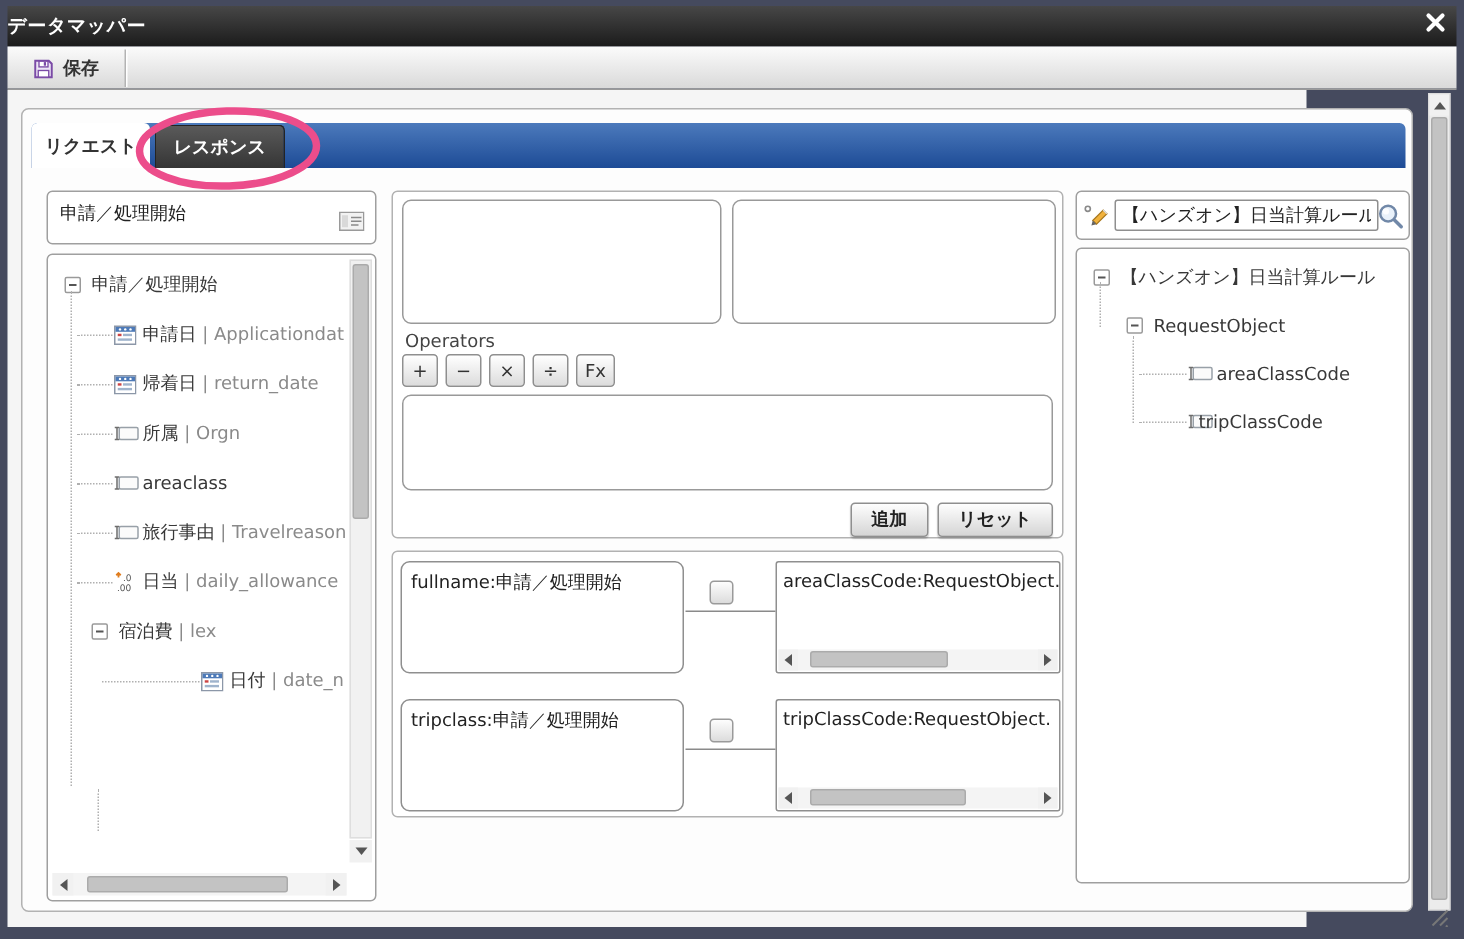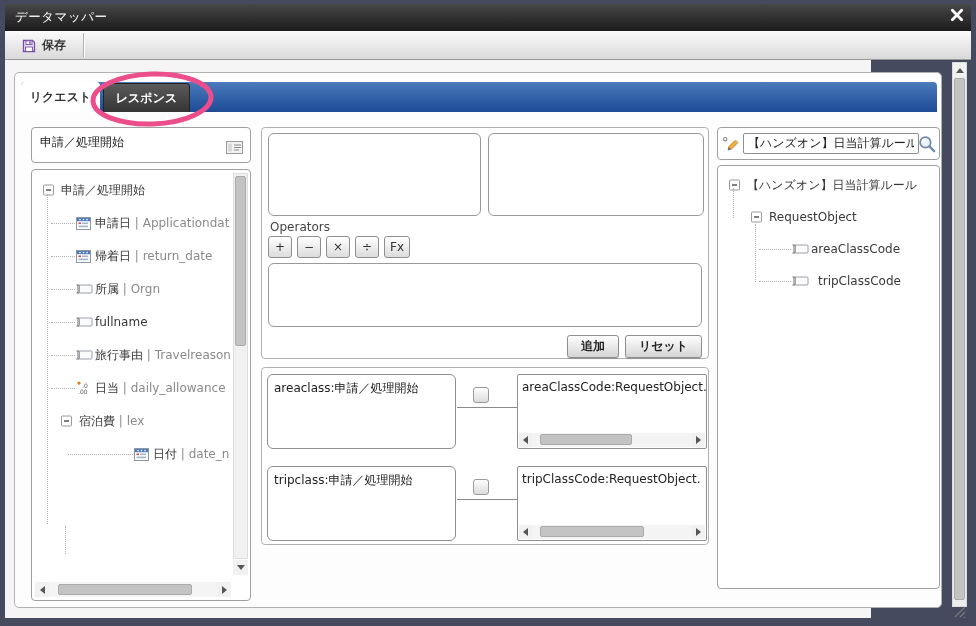--- a/index.html
+++ b/index.html
@@ -1,21 +1,21 @@
 <!DOCTYPE html>
 <html><head>
 <meta charset="utf-8">
 <style>
   html,body{margin:0;padding:0;background:#fff;}
   *{box-sizing:border-box;font-family:"DejaVu Sans","Liberation Sans",sans-serif;}
   .window{position:relative;width:976px;height:626px;background:#454a5e;overflow:hidden;}
   
   .titlebar{position:absolute;left:5px;top:4px;width:966px;height:27px;
     background:linear-gradient(#474747,#1b1b1b);display:flex;align-items:center;}
-  .titlebar .title{color:#fff;font-size:12.5px;font-weight:normal;padding-left:10px;letter-spacing:.5px;}
+  .titlebar .title{color:#fff;font-size:12.5px;font-weight:bold;padding-left:0;letter-spacing:.5px;}
   .closebtn{position:absolute;right:10px;top:7px;width:16px;height:14px;cursor:pointer;}
   
   .toolbar{position:absolute;left:5px;top:31px;width:966px;height:29px;
     background:linear-gradient(#fbfbfb,#d9d9d9);border-bottom:1px solid #9a9a9a;}
   .savebtn{position:absolute;left:6px;top:3px;height:23px;display:flex;align-items:center;gap:5px;
     padding:0 9px;font-size:12px;font-weight:bold;color:#333;background:transparent;border:1px solid transparent;border-radius:3px;}
   .tb-sep{position:absolute;left:78px;top:2px;height:25px;width:1px;background:#b3b3b3;box-shadow:1px 0 0 #fff;}
   
   .main{position:absolute;left:5px;top:60px;width:866px;height:558px;background:#f5f5f5;}
   .panel{position:absolute;left:9px;top:12px;width:928px;height:536px;background:#fdfdfd;
@@ -186,21 +186,21 @@
                   <path d="M0.5 2.5 h3 M2 2.5 v8 M0.5 10.5 h3" stroke="#6d6d6d" fill="none"></path>
                 </svg></span>
               <span class="tlabel" style="left:61px;">所属<span class="latin"> | Orgn</span></span>
             </div>
             <div class="trow" style="height: 33px;">
               <span class="stub" style="left:17px;width:24px;"></span>
               <span class="ticon" style="left:42px;"><svg width="17" height="13" viewBox="0 0 17 13">
                   <rect x="3.5" y="2.5" width="12.5" height="8" rx="1" fill="#fbfbfb" stroke="#98a0a8"></rect>
                   <path d="M0.5 2.5 h3 M2 2.5 v8 M0.5 10.5 h3" stroke="#6d6d6d" fill="none"></path>
                 </svg></span>
-              <span class="tlabel" style="left:61px;">fullname</span>
+              <span class="tlabel" style="left:61px;">areaclass</span>
             </div>
             <div class="trow" style="height: 33px;">
               <span class="stub" style="left:17px;width:24px;"></span>
               <span class="ticon" style="left:42px;"><svg width="17" height="13" viewBox="0 0 17 13">
                   <rect x="3.5" y="2.5" width="12.5" height="8" rx="1" fill="#fbfbfb" stroke="#98a0a8"></rect>
                   <path d="M0.5 2.5 h3 M2 2.5 v8 M0.5 10.5 h3" stroke="#6d6d6d" fill="none"></path>
                 </svg></span>
               <span class="tlabel" style="left:61px;">旅行事由<span class="latin"> | Travelreason</span></span>
             </div>
             <div class="trow" style="height: 33px;">
@@ -270,21 +270,21 @@
           </div>
         <div class="exprbox"></div>
         <div class="fbtnrow">
           <button class="btn">追加</button>
           <button class="btn">リセット</button>
         </div>
       </div>
 
       <div class="cbox mapbox" id="mapbox">
           <div class="maprow" style="top: 6px;">
-            <div class="mapsrc">areaclass:申請／処理開始</div>
+            <div class="mapsrc">fullname:申請／処理開始</div>
             <div class="mapline"></div>
             <span class="mapcheck"></span>
             <div class="maptgt">
               <div class="maptgt-text">areaClassCode:RequestObject.【ハ</div>
               <div class="hscrollbar" style="left:1px;right:1px;bottom:1px;height:14px;">
                 <span class="sbarbtn" style="position:static;width:13px;height:14px;">
                   <span class="arrL"></span>
                 </span>
                 <span class="htrack">
                   <span class="hthumb" style="left:8px;width:92px;"></span>
@@ -359,21 +359,21 @@
                   <path d="M0.5 2.5 h3 M2 2.5 v8 M0.5 10.5 h3" stroke="#6d6d6d" fill="none"></path>
                 </svg></span>
               <span class="tlabel" style="left:91px;">areaClassCode</span>
             </div>
             <div class="trow" style="height: 32px;">
               <span class="stub" style="left:39px;width:32px;"></span>
               <span class="ticon" style="left:72px;"><svg width="17" height="13" viewBox="0 0 17 13">
                   <rect x="3.5" y="2.5" width="12.5" height="8" rx="1" fill="#fbfbfb" stroke="#98a0a8"></rect>
                   <path d="M0.5 2.5 h3 M2 2.5 v8 M0.5 10.5 h3" stroke="#6d6d6d" fill="none"></path>
                 </svg></span>
-              <span class="tlabel" style="left:98px;">tripClassCode</span>
+              <span class="tlabel" style="left:79px;">tripClassCode</span>
             </div>
           </div>
         <div class="spine" style="left:15px;top:22px;height:30px;"></div>
         <div class="spine" style="left:37px;top:58px;height:58px;"></div>
       </div>
 
     </div>
 
     <div class="winscroll">
       <div class="sbarbtn" style="left:0;top:0;width:13px;height:14px;">

